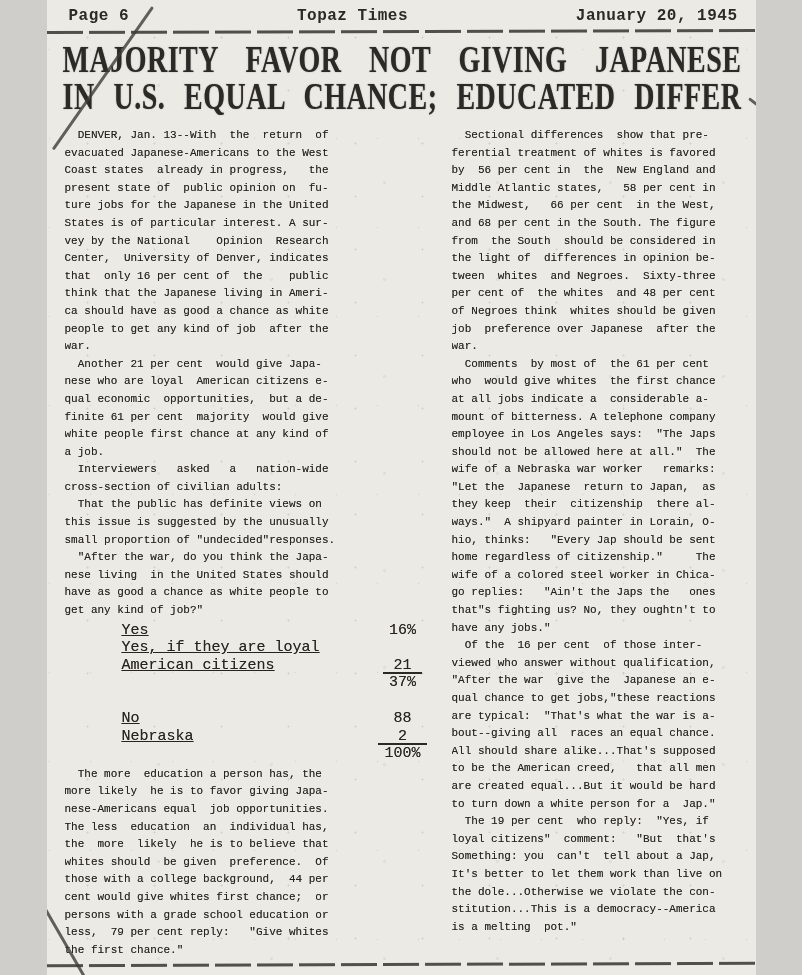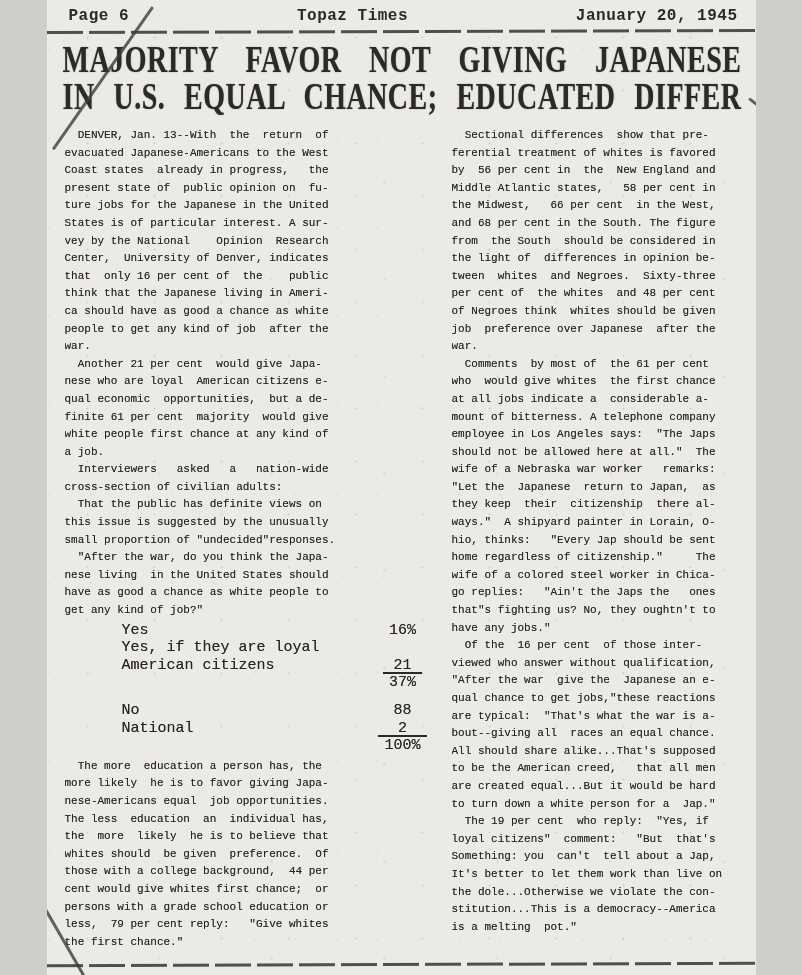--- a/index.html
+++ b/index.html
@@ -47,23 +47,23 @@
   .col.right{width:387px;}
   .para{
     white-space:pre;overflow:hidden;
     font-size:11px;line-height:17.6px;color:#26241e;
     text-shadow:0 0 .6px rgba(38,36,30,.5);
   }
   
   .qtable{margin:2px 0 3px 0;font-size:15px;line-height:17.6px;color:#26241e;
     text-shadow:0 0 .6px rgba(38,36,30,.5);}
   .qrow{display:flex;}
-  .qrow .qlabel{margin-left:57px;flex:1;white-space:pre;}
+  .qrow .qlabel{margin-left:57px;flex:1;white-space:pre;text-decoration:underline;}
   .qrow .qvalue{width:78px;text-align:center;white-space:pre;}
-  .qrow.gap-above{margin-top:10px;}
+  .qrow.gap-above{margin-top:18px;}
   .qrow .qvalue .sum{display:inline-block;border-top:2px solid #2b2923;padding:0 6px;margin-top:-2px;}
   
   .artifact{position:absolute;height:3px;background:#3e3c36;border-radius:2px;opacity:.8;transform-origin:left center;}
   .a-tl{left:6px;top:148px;width:174px;transform:rotate(-55deg);}
   .a-tr1{left:748px;top:8px;width:70px;transform:rotate(43deg);}
   .a-tr2{left:702px;top:97px;width:52px;transform:rotate(38deg);}
   .a-bl{left:-2px;top:907px;width:80px;transform:rotate(60deg);}
   .a-br{left:748px;top:972px;width:68px;transform:rotate(-44deg);}
 </style>
 </head>
@@ -131,21 +131,21 @@
         </div>
         <div class="qrow">
           <span class="qlabel"></span>
           <span class="qvalue"><span class="sum">37%</span></span>
         </div>
         <div class="qrow gap-above">
           <span class="qlabel">No</span>
           <span class="qvalue">88</span>
         </div>
         <div class="qrow">
-          <span class="qlabel">National</span>
+          <span class="qlabel">Nebraska</span>
           <span class="qvalue">2</span>
         </div>
         <div class="qrow">
           <span class="qlabel"></span>
           <span class="qvalue"><span class="sum">100%</span></span>
         </div>
       </div>
 
       <div class="para">  The more  education a person has, the
 more likely  he is to favor giving Japa-

